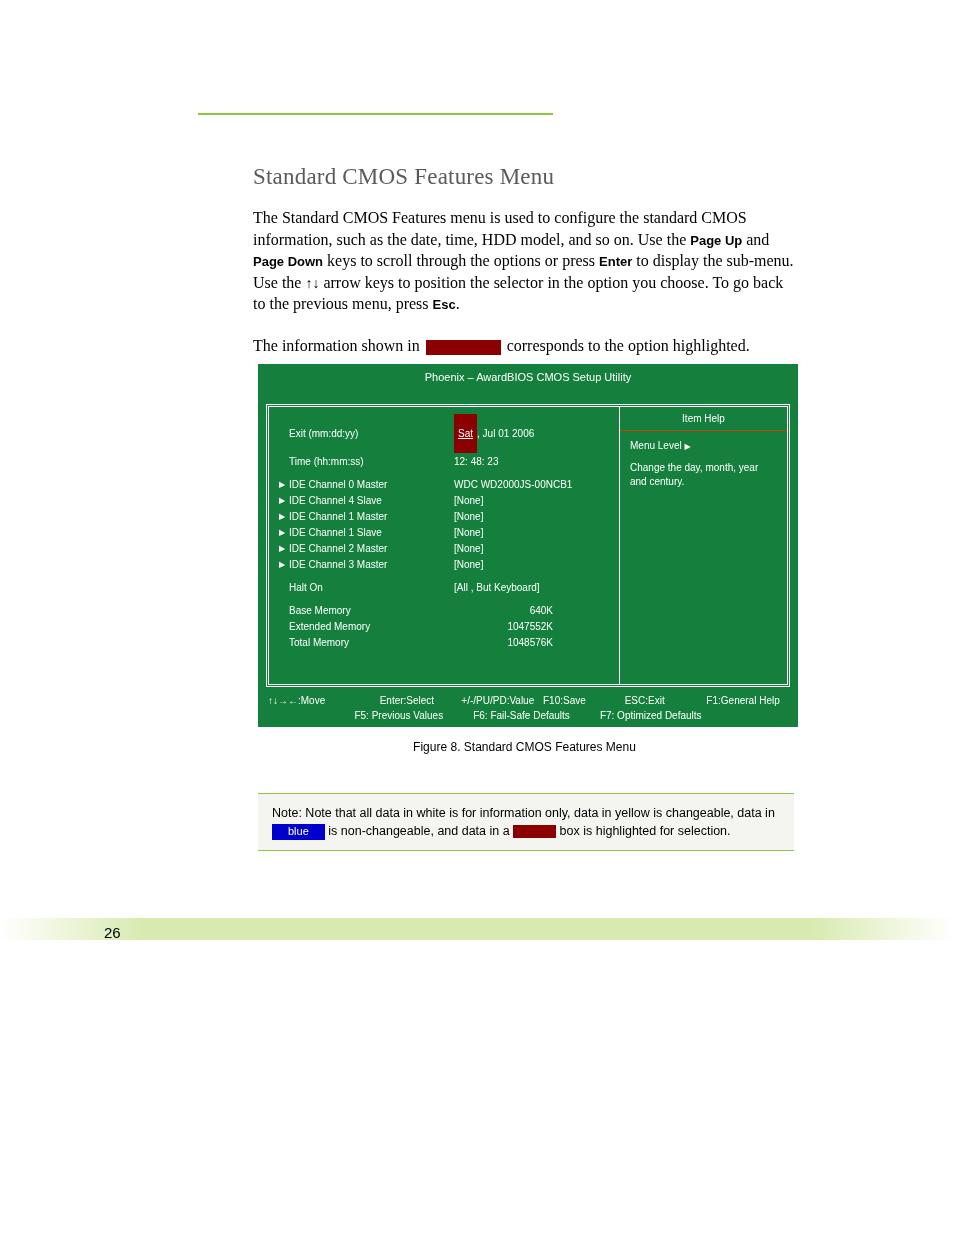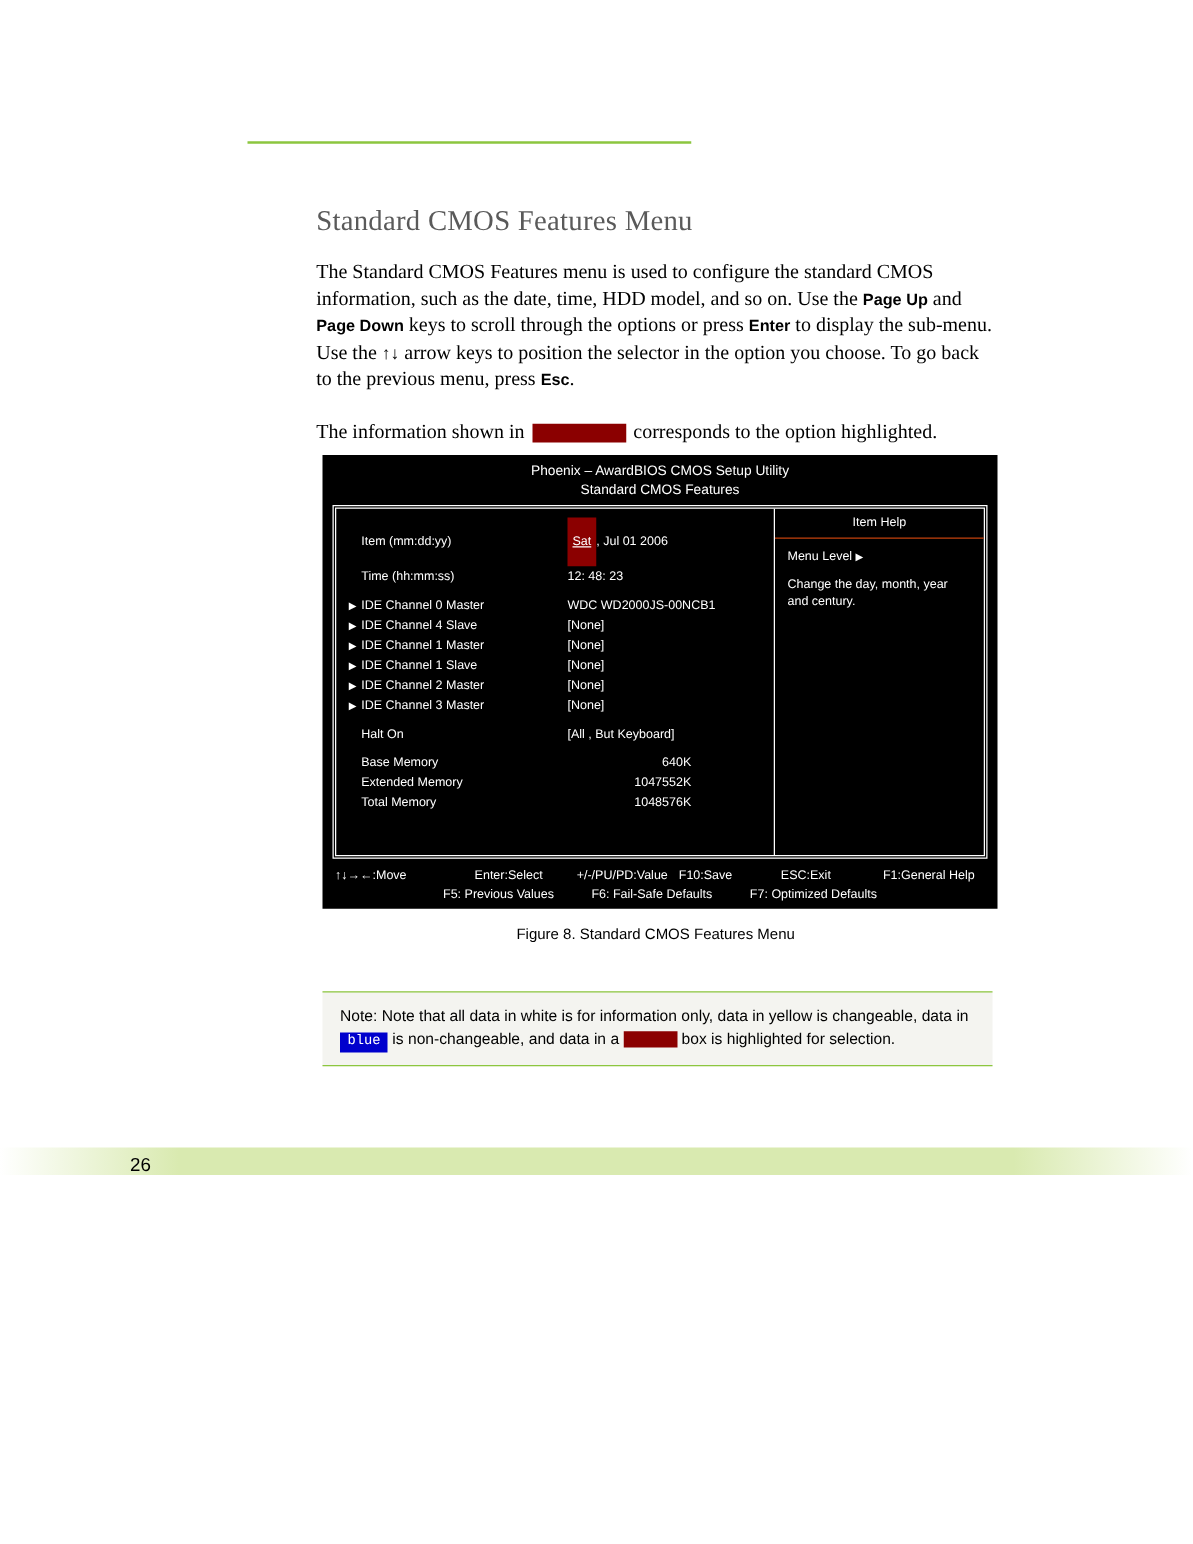--- a/index.html
+++ b/index.html
@@ -62,21 +62,21 @@
     font-size: 14px;
   }
 
   
   .bios {
     position: absolute;
     left: 258px;
     top: 364px;
     width: 540px;
     height: 363px;
-    background: #000000;
+    background: #15803d;
     color: #fff;
     font-family: "Courier New", monospace;
     font-size: 11px;
   }
   .bios-title {
     text-align: center;
     font-size: 11px;
     padding-top: 6px;
     line-height: 1.35;
     font-family: Arial, sans-serif;
@@ -188,23 +188,23 @@
     line-height: 1.45;
     color: #000;
   }
   .note-word {
     font-weight: normal;
   }
   .chip-blue {
     display: inline-block;
     background: #0000cd;
     color: #fff;
-    padding: 0 6px;
+    padding: 0 16px;
     font-size: 11px;
-    font-family: Liberation Mono, monospace;
+    font-family: Liberation Sans, sans-serif;
   }
   .chip-red {
     display: inline-block;
     background: #8b0000;
     color: #8b0000;
     padding: 0 5px;
     width: 33px;
     height: 13px;
     vertical-align: middle;
   }
@@ -244,27 +244,26 @@
     <span>The Standard CMOS Features menu is used to configure the standard CMOS information, such as the date, time, HDD model, and so on. Use the </span><span class="key-label-plain">Page Up</span><span> and </span><span class="key-label-plain">Page Down</span><span> keys to scroll through the options or press </span><span class="key-label-plain">Enter</span><span> to display the sub-menu. Use the </span><span class="arrows">↑↓</span><span> arrow keys to position the selector in the option you choose. To go back to the previous menu, press </span><span class="key-label-plain">Esc</span><span>.</span>
   </div>
 
   <div class="body-text para2">
     <span>The information shown in </span><span class="item-help-box"></span><span> corresponds to the option highlighted.</span>
   </div>
 
   <div class="bios">
     <div class="bios-title">
       <div>Phoenix – AwardBIOS CMOS Setup Utility</div>
-      <div>Standard CMOS Features</div>
     </div>
     <div class="bios-inner">
       <div class="bios-left">
         <div class="bios-row">
           <span class="tri"></span>
-          <span class="label">Item (mm:dd:yy)</span>
+          <span class="label">Exit (mm:dd:yy)</span>
           <span class="val"><span class="date-week">Sat</span><span>, Jul 01 2006</span></span>
         </div>
         <div class="bios-row">
           <span class="tri"></span>
           <span class="label">Time (hh:mm:ss)</span>
           <span class="val">12: 48: 23</span>
         </div>
         <div style="height:6px"></div>
         <div id="ide-rows">
             <div class="bios-row">

